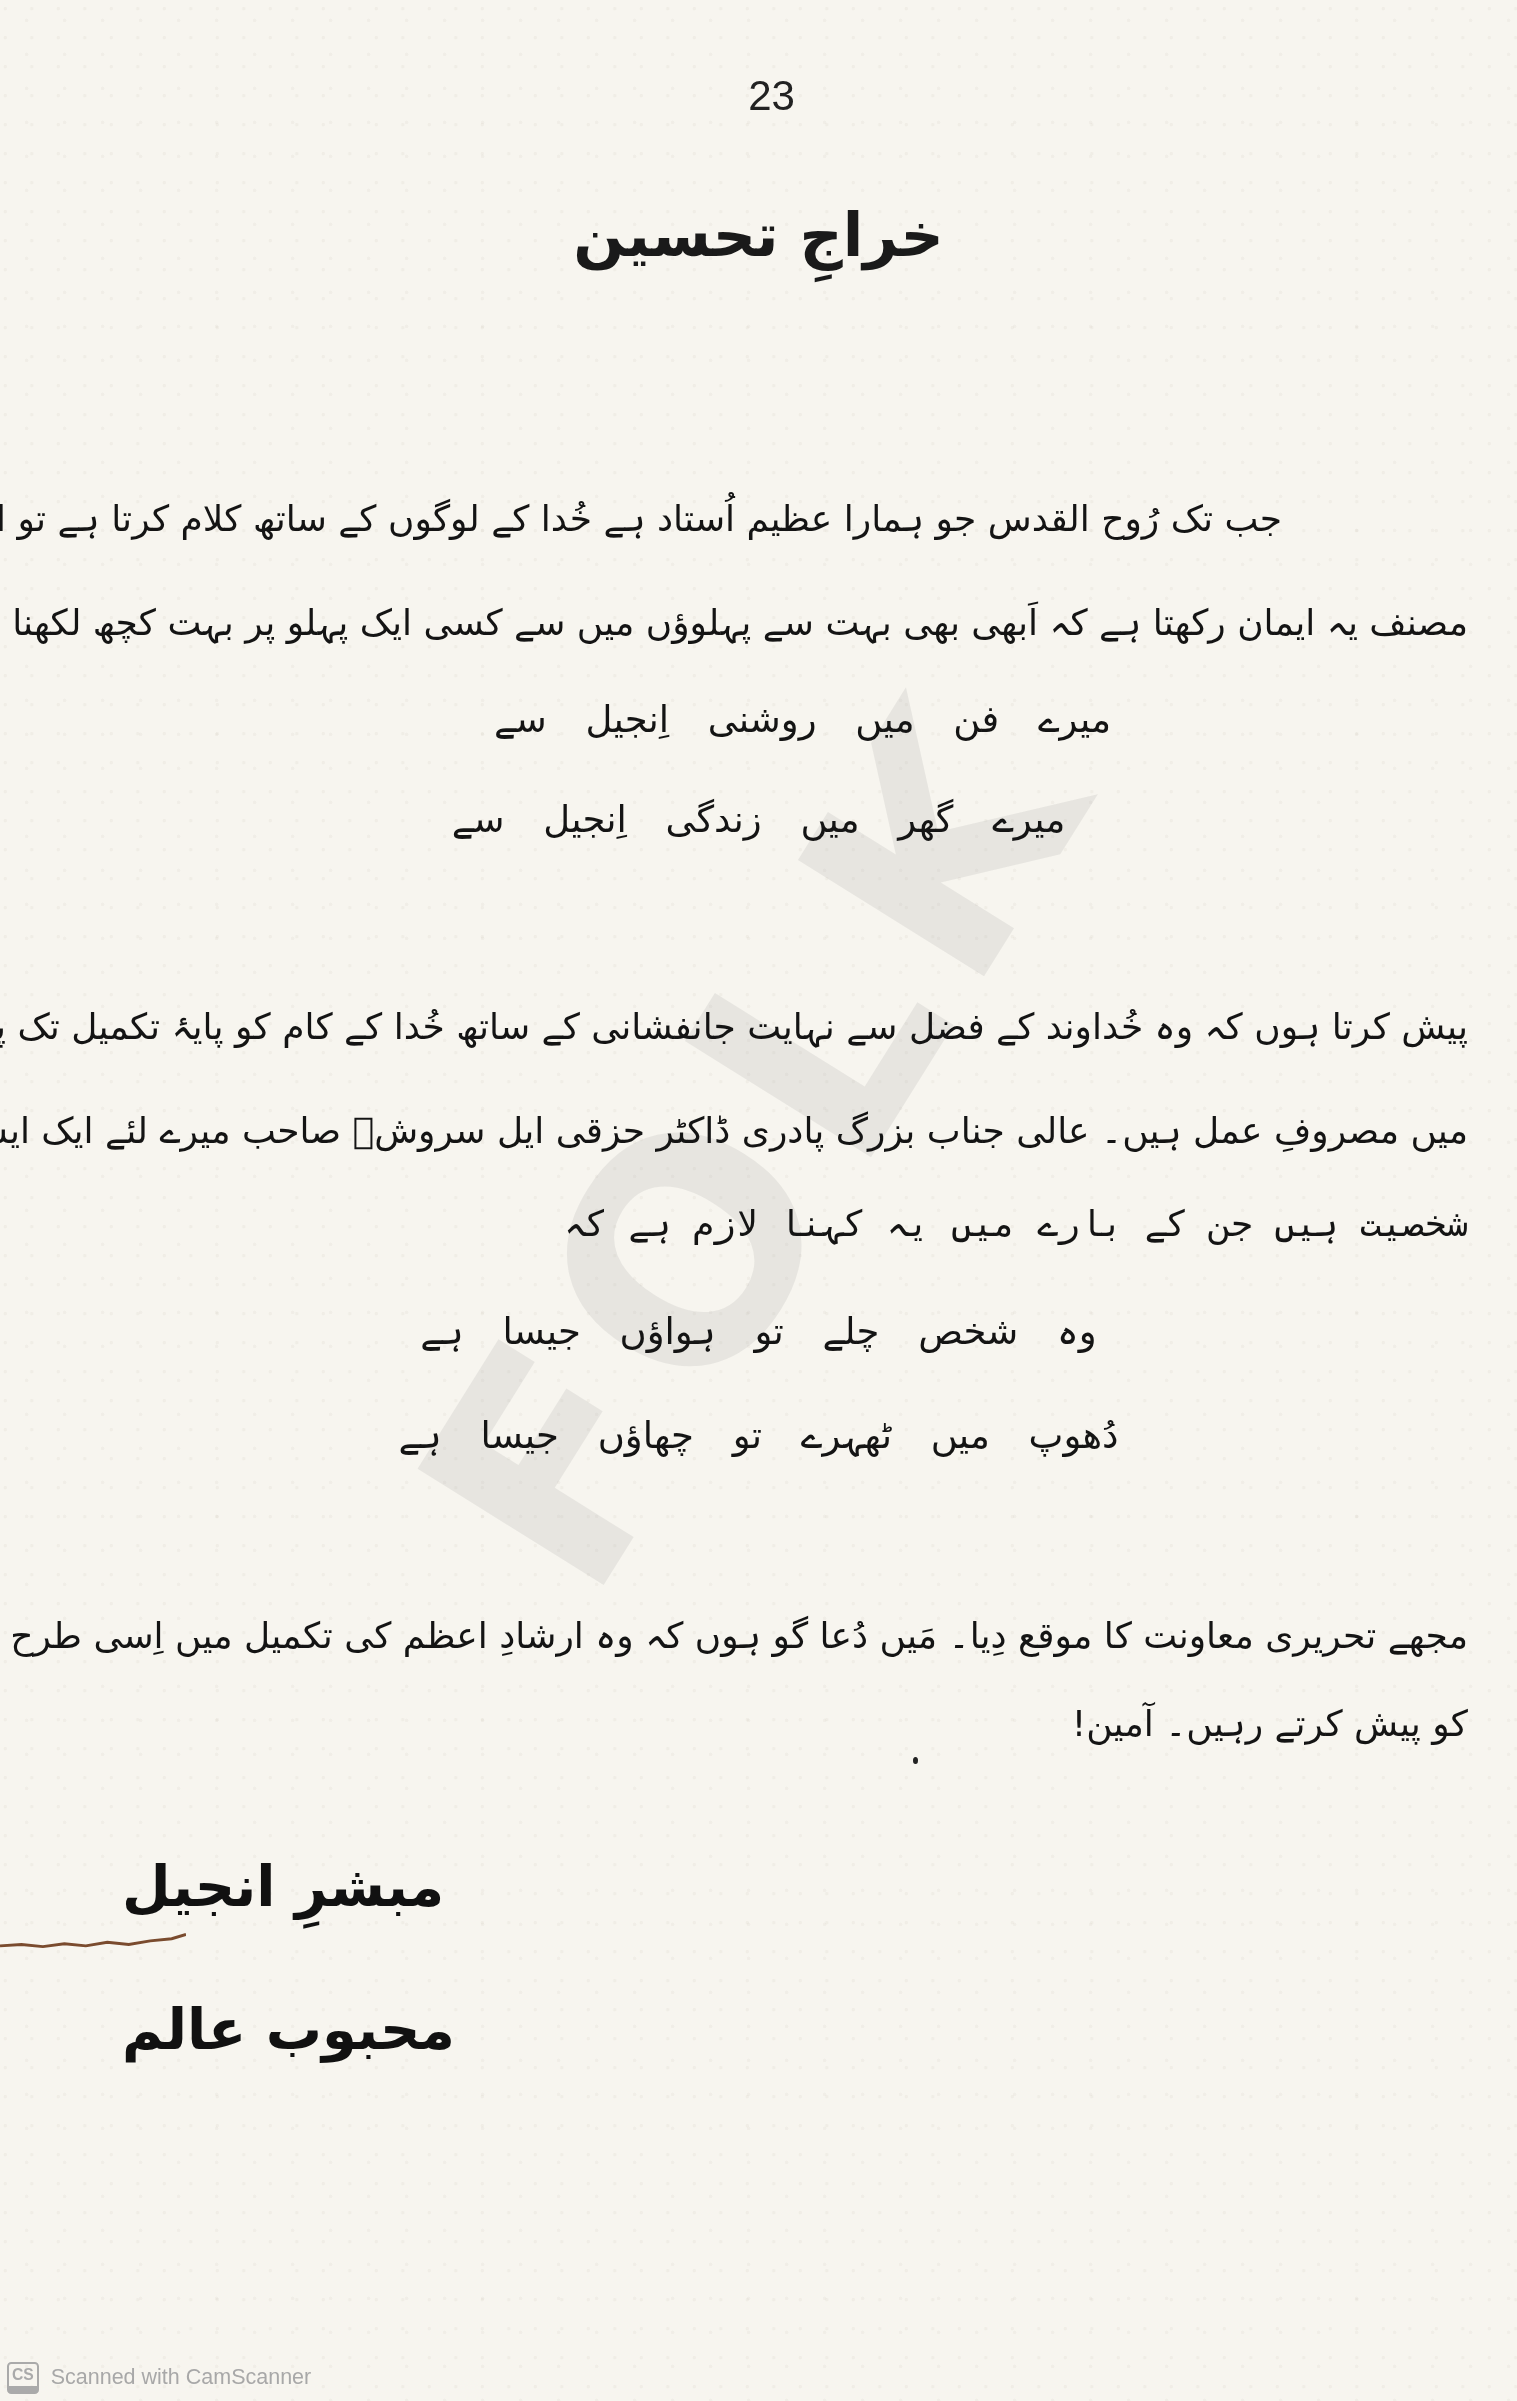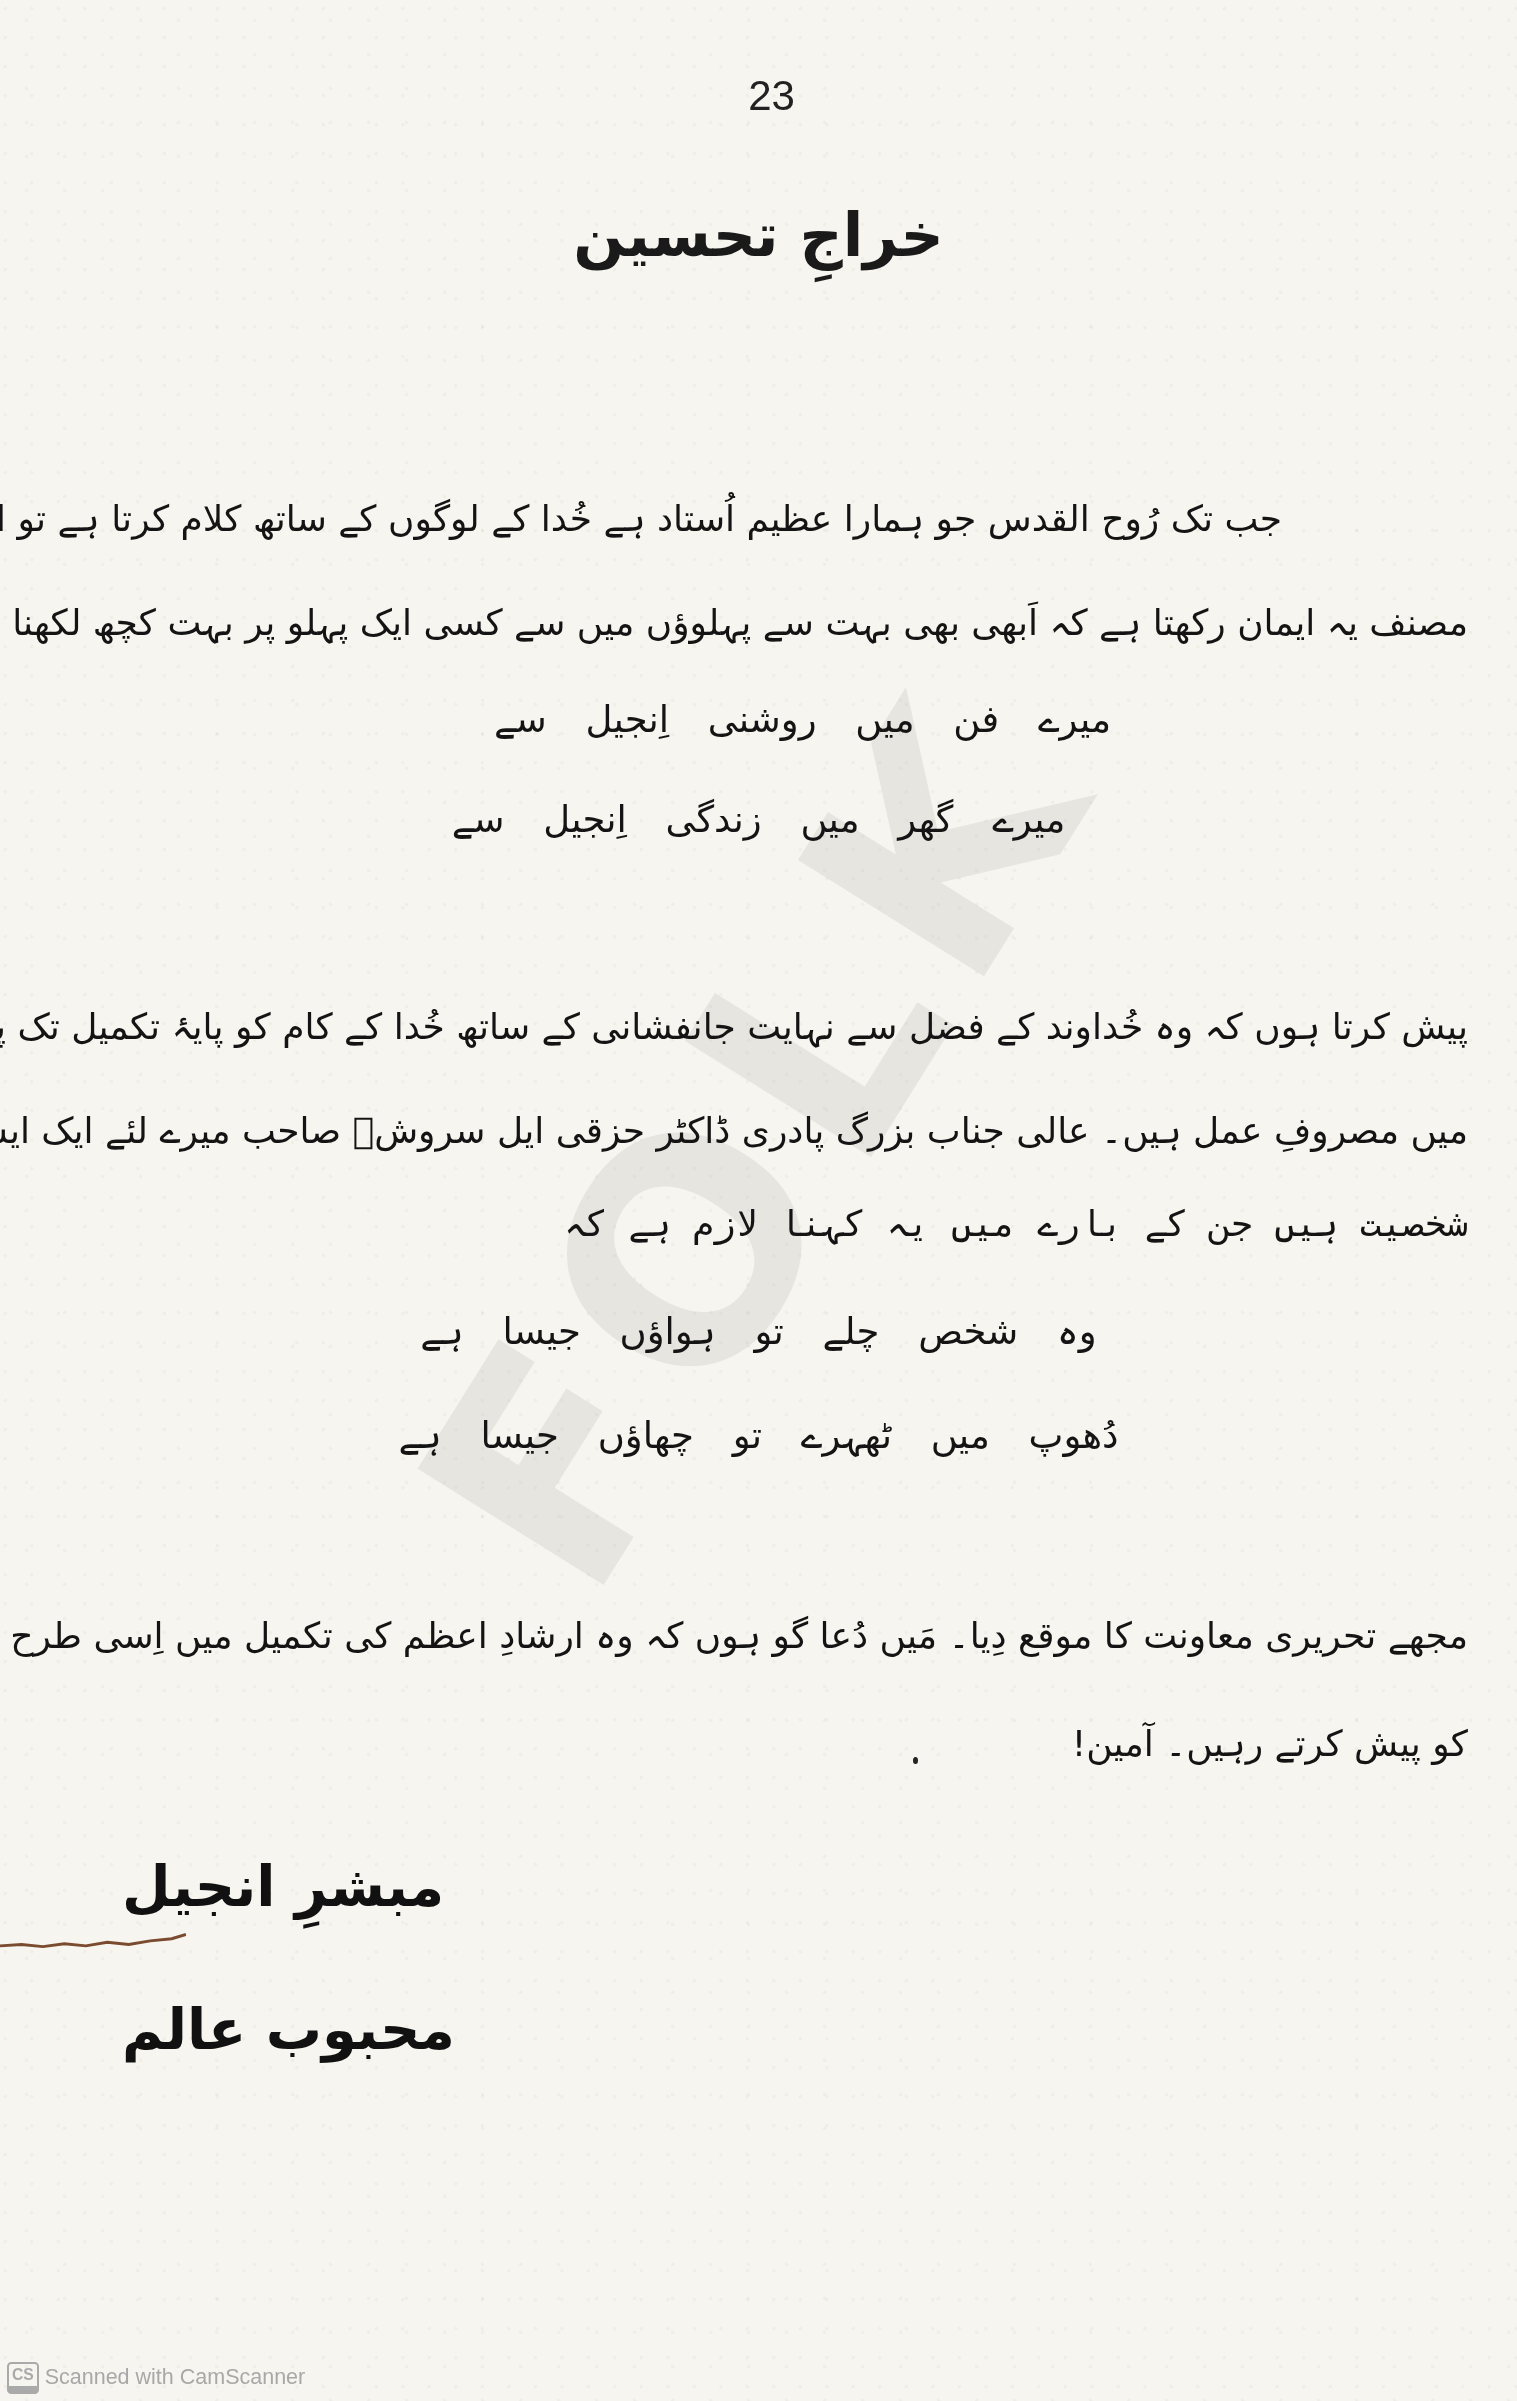--- a/index.html
+++ b/index.html
@@ -39,21 +39,21 @@
     font-family: "DejaVu Sans", sans-serif; font-size: 37px; word-spacing: 27px; white-space: nowrap; }
   .signature {
     position: absolute; left: 122px; direction: rtl;
     font-family: "DejaVu Sans", sans-serif; font-weight: bold; font-size: 56px; color: #111;
     white-space: nowrap;
   }
   .tear {
     position: absolute; left: 0; top: 1933px; width: 186px; height: 21.5px;
   }
   .footer {
-    position: absolute; left: 7.2px; top: 2362px; display: flex; align-items: center; gap: 6px;
+    position: absolute; left: 7.2px; top: 2362px; display: flex; align-items: center; gap: 12px;
     font-family: "Liberation Sans", sans-serif; font-size: 21.5px; color: #a8a8a8;
   }
   .cs-logo {
     width: 31.5px; height: 31.5px; border: 2.9px solid #aaa; border-radius: 4.3px; box-sizing: border-box;
     display: flex; align-items: center; justify-content: center;
     font-family: "Liberation Sans", sans-serif; font-weight: bold; font-size: 15.7px; color: #aaa;
     border-bottom-width: 8.6px;
   }
   .dot { position: absolute; width: 5px; height: 7.2px; border-radius: 50%; background: #222; }
 </style>
@@ -77,21 +77,21 @@
   <div class="line justify" style="top:104px;">پیش کرتا ہوں کہ وہ خُداوند کے فضل سے نہایت جانفشانی کے ساتھ خُدا کے کام کو پایۂ تکمیل تک پہنچانے</div>
   <div class="line justify" style="top:208px;">میں مصروفِ عمل ہیں۔ عالی جناب بزرگ پادری ڈاکٹر حزقی ایل سروشؔ صاحب میرے لئے ایک ایسی</div>
   <div class="line" style="top:304px;font-family:Liberation Mono, monospace;">شخصیت ہیں جن کے بارے میں یہ کہنا لازم ہے کہ</div>
 </div>
 
 <div class="verse" style="top:1310px;">وہ شخص چلے تو ہواؤں جیسا ہے</div>
 <div class="verse" style="top:1414px;">دُھوپ میں ٹھہرے تو چھاؤں جیسا ہے</div>
 
 <div class="body-text" style="top:1514px; height:243px;">
   <div class="line justify" style="top:104px;">مجھے تحریری معاونت کا موقع دِیا۔ مَیں دُعا گو ہوں کہ وہ ارشادِ اعظم کی تکمیل میں اِسی طرح اپنے آپ</div>
-  <div class="line" style="top:212px;">کو پیش کرتے رہیں۔ آمین!</div>
+  <div class="line" style="top:192px;">کو پیش کرتے رہیں۔ آمین!</div>
 </div>
 
 <div class="dot" style="left:913px; top:1757px;"></div>
 
 <div class="signature" style="top:1854px;">مبشرِ انجیل</div>
 <svg class="tear" viewBox="0 0 260 30" preserveAspectRatio="none">
   <path d="M0,18 L30,16 L60,19 L90,15 L120,18 L150,13 L180,16 L210,11 L240,8 L260,2" fill="none" stroke="#7a4b2e" stroke-width="4"></path>
 </svg>
 <div class="signature" style="top:1997px;">محبوب عالم</div>
 

